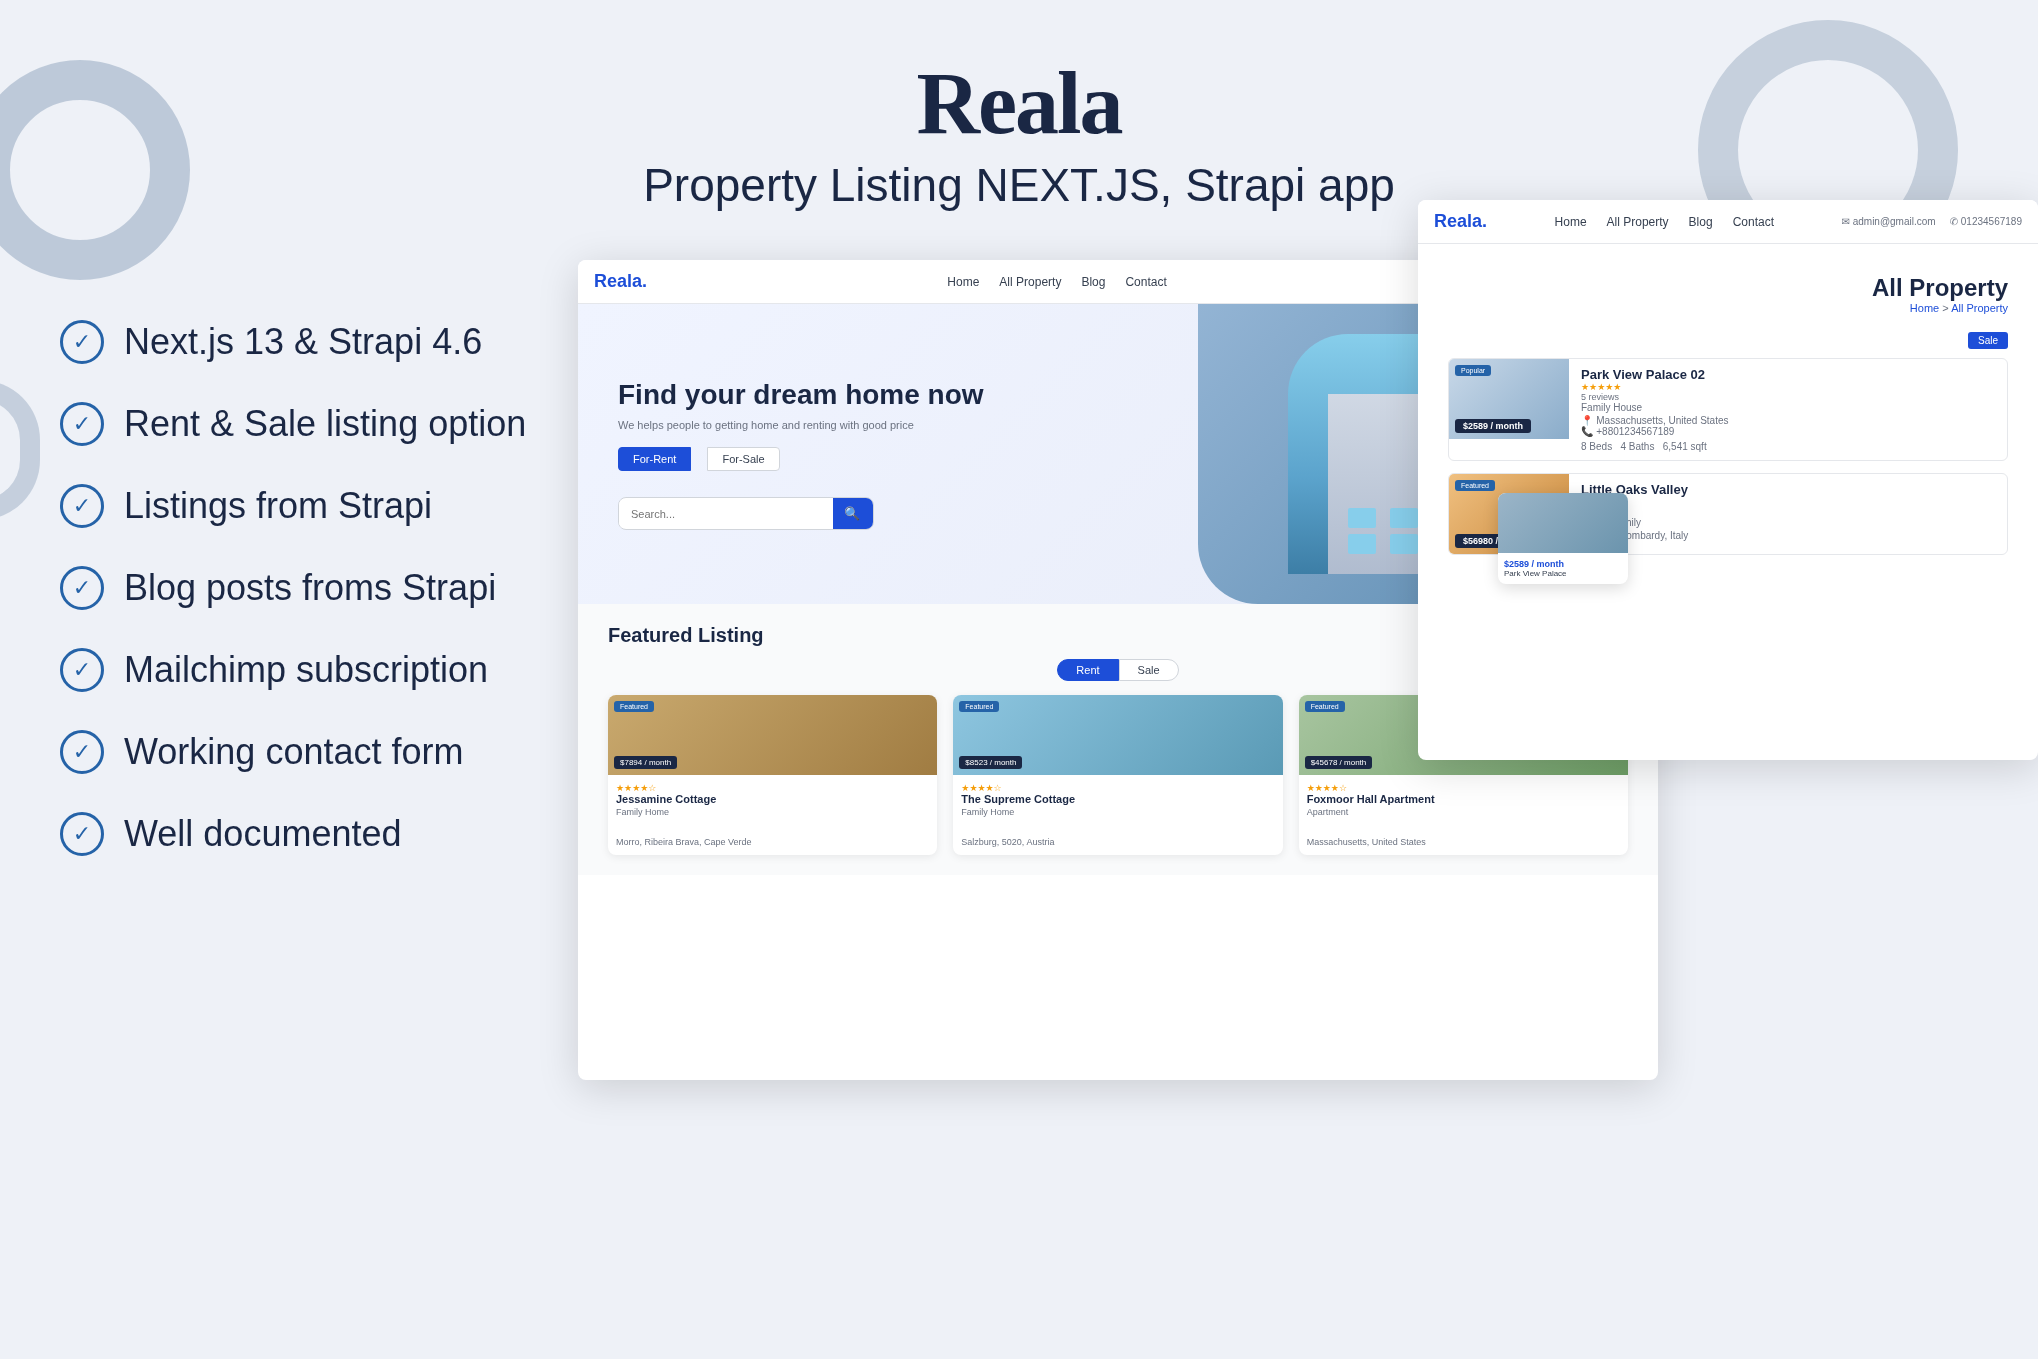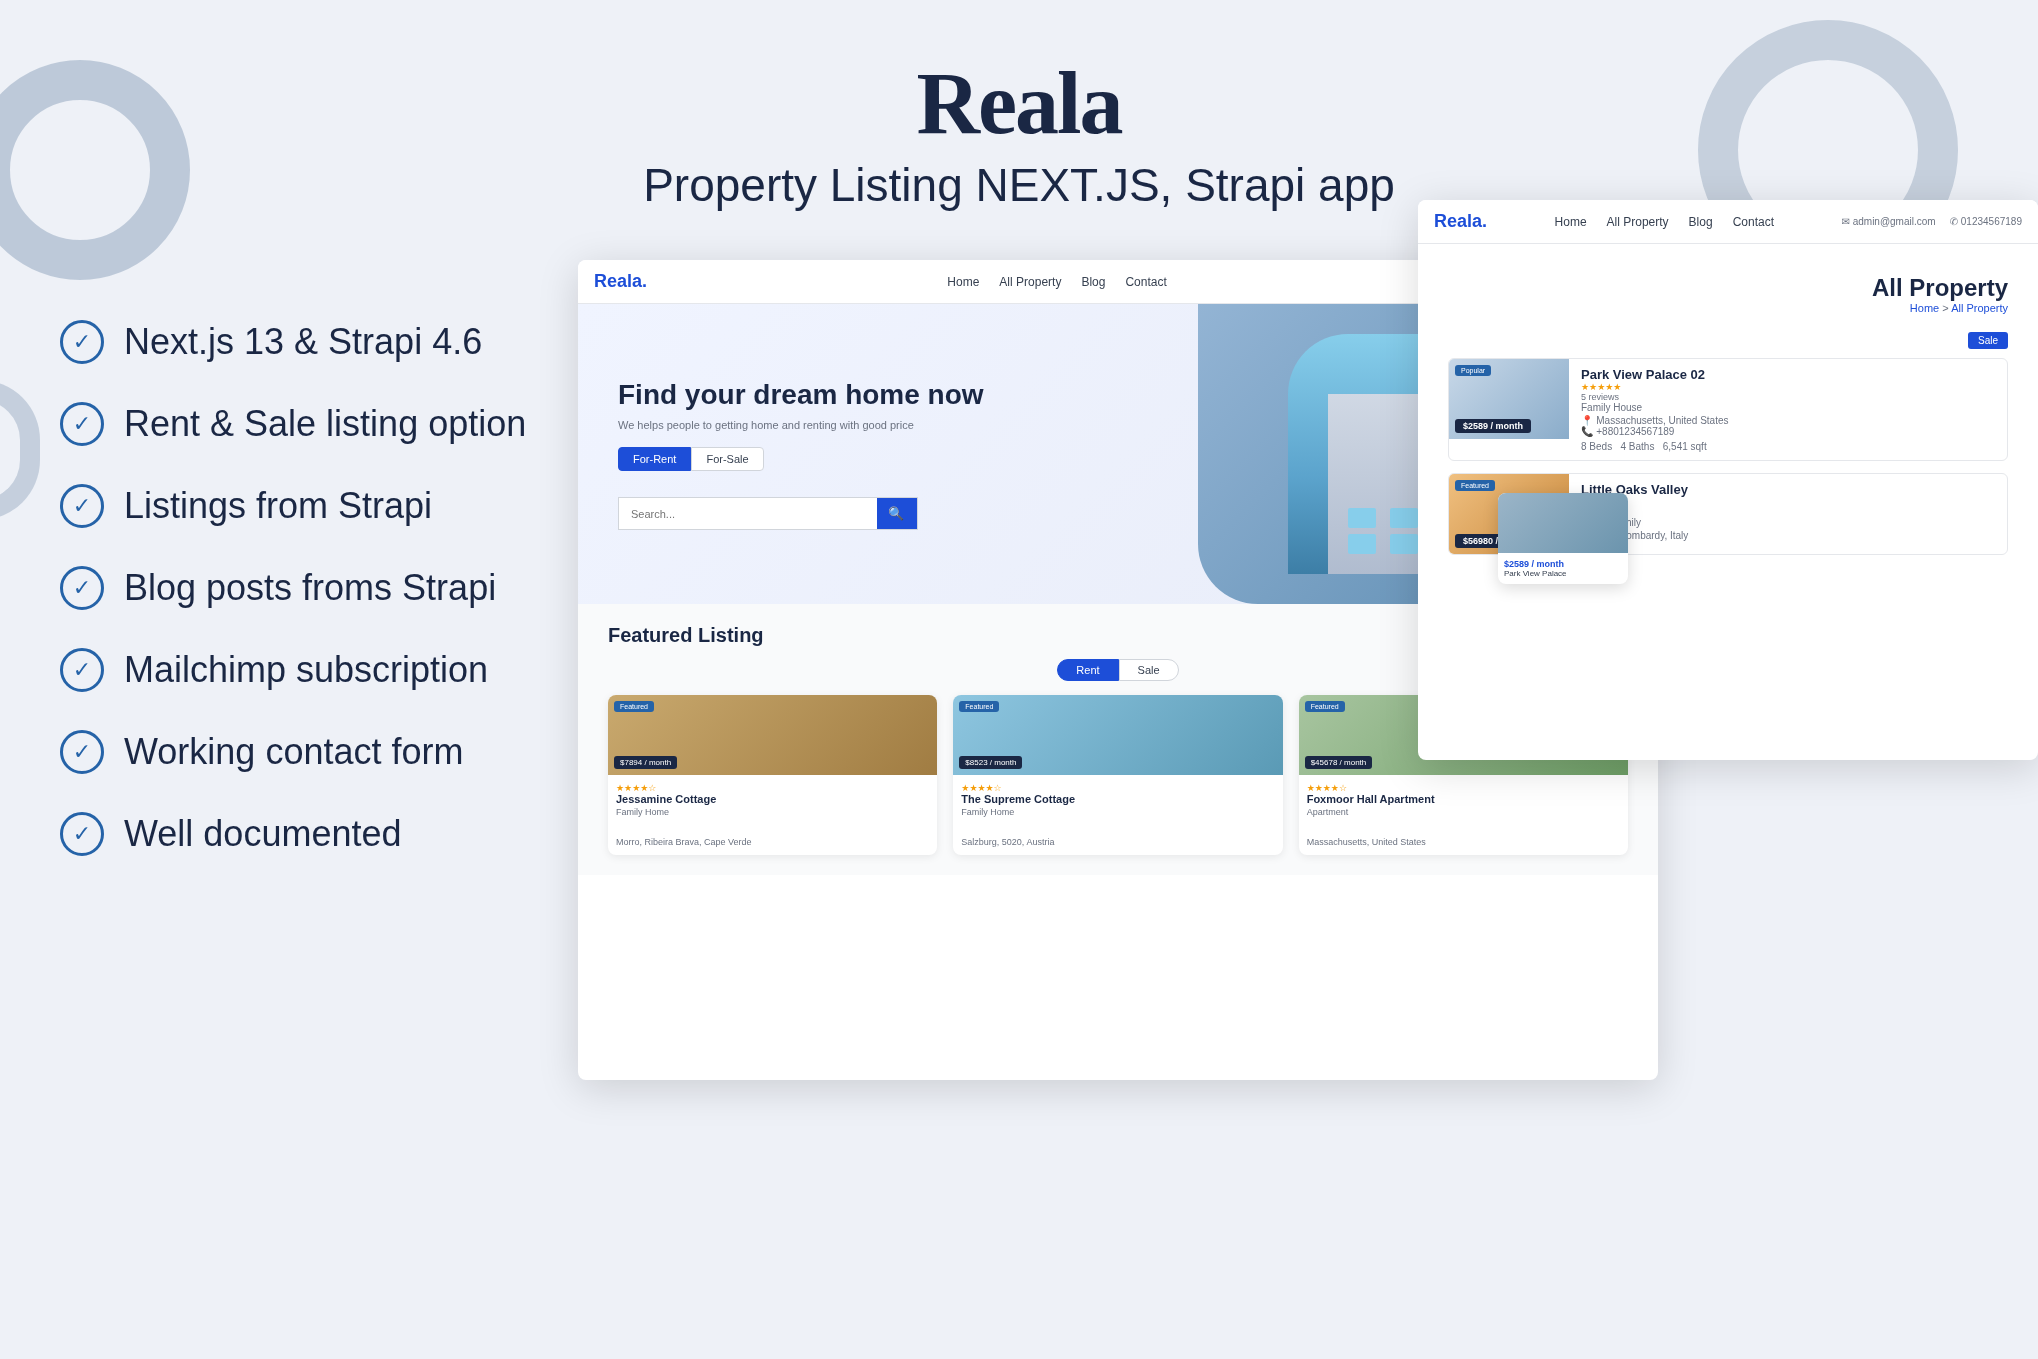--- a/index.html
+++ b/index.html
@@ -170,21 +170,21 @@
       line-height: 1.2;
       margin-bottom: 8px;
     }
     .hero-sub {
       font-size: 11px;
       color: #6b7280;
       margin-bottom: 16px;
     }
     .hero-tabs {
       display: flex;
-      gap: 0;
+      gap: 16px;
       margin-bottom: 26px;
     }
     .hero-tab {
       padding: 5px 14px;
       font-size: 11px;
       border: 1px solid #d1d5db;
       cursor: pointer;
       color: #374151;
       background: #fff;
     }
@@ -193,23 +193,23 @@
       color: #fff;
       border-color: #1d4ed8;
     }
     .hero-tab:first-child { border-radius: 4px 0 0 4px; }
     .hero-tab:last-child { border-radius: 0 4px 4px 0; }
     .search-bar {
       display: flex;
       align-items: center;
       background: #fff;
       border: 1px solid #d1d5db;
-      border-radius: 0;
-      overflow: hidden;
-      width: 300px;
+      border-radius: 8px;
+      overflow: hidden;
+      width: 256px;
     }
     .search-input-sm {
       flex: 1;
       padding: 8px 12px;
       font-size: 11px;
       border: none;
       outline: none;
       color: #9ca3af;
     }
     .search-btn-sm {

